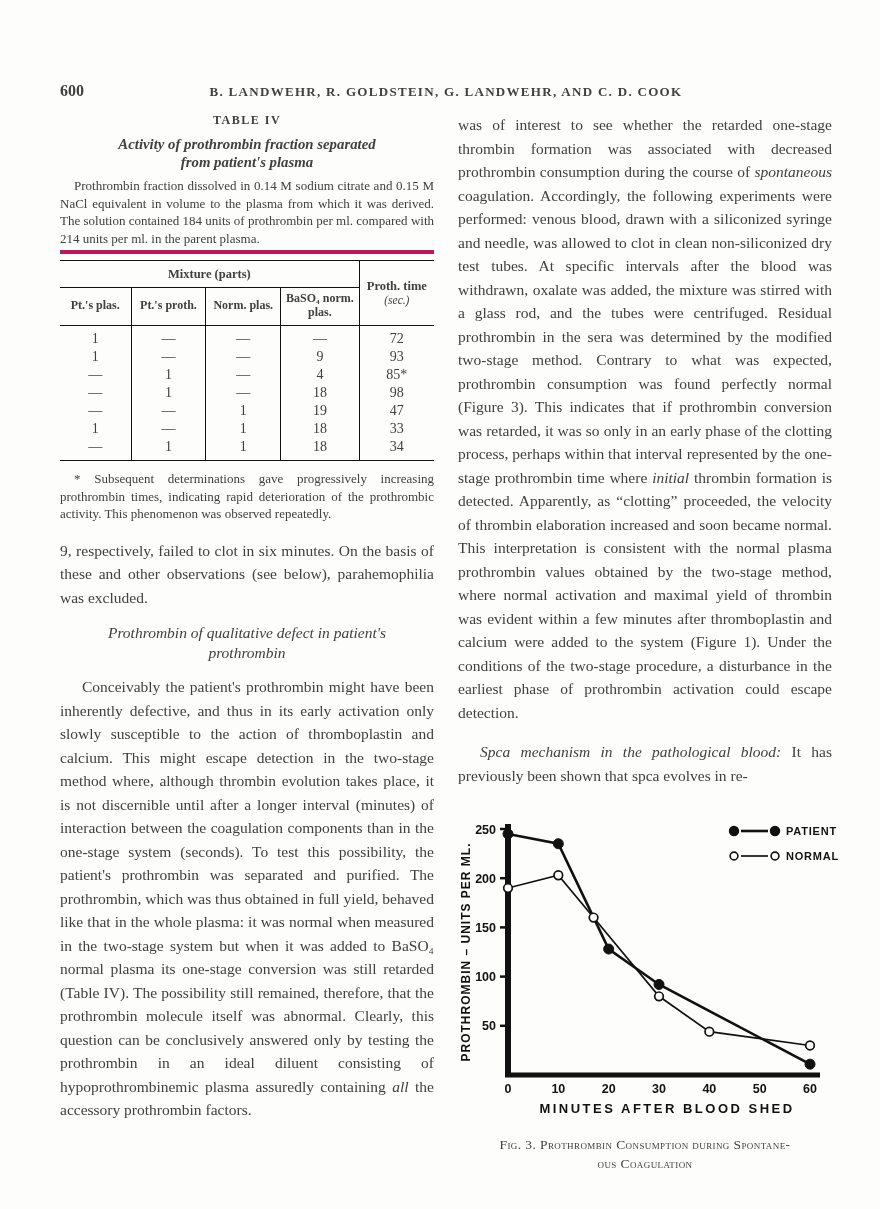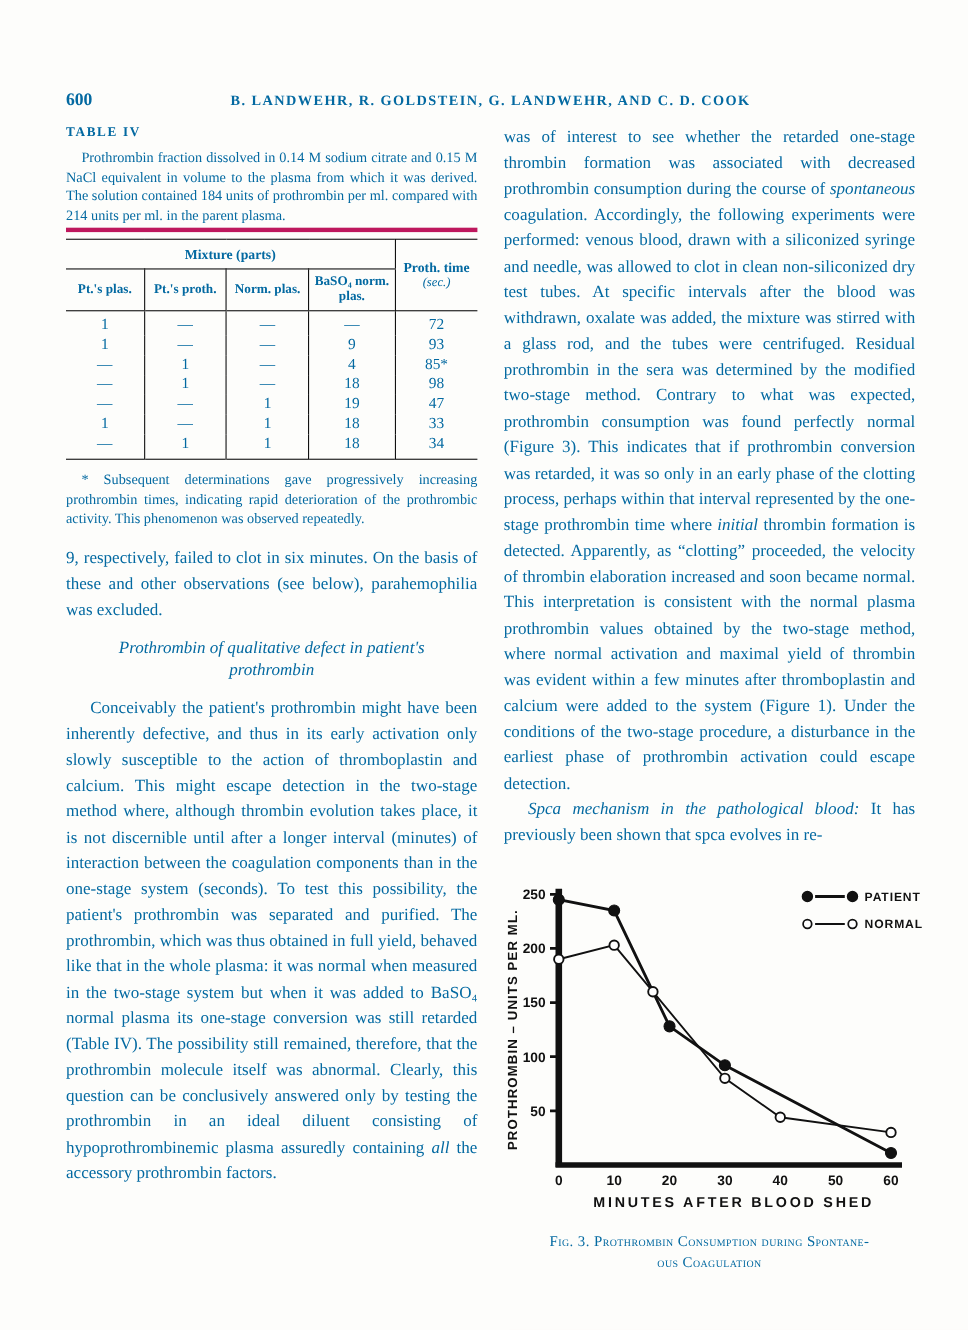--- a/index.html
+++ b/index.html
@@ -1,47 +1,47 @@
 <!DOCTYPE html>
 <html><head>
 <meta charset="utf-8">
 <style>
   html,body{margin:0;padding:0;}
   body{width:880px;height:1209px;background:#f7f6f3;overflow:hidden;}
-  .page{position:relative;width:880px;height:1209px;background:#fdfdfb;color:#0369a1;
+  .page{position:relative;width:880px;height:1209px;background:#fdfdfb;color:#404040;
         font-family:"Liberation Serif","DejaVu Serif",serif;}
   
   .runhead{position:absolute;top:82px;left:60px;width:772px;display:flex;align-items:baseline;}
   .pageno{font-weight:bold;font-size:16px;width:70px;}
   .authors{flex:1;text-align:center;font-weight:bold;font-size:13px;letter-spacing:1.3px;}
   
   .cols{position:absolute;top:113px;left:60px;width:772px;display:flex;gap:24px;}
   .col{width:374px;}
   
-  .tbl-label{font-size:12px;font-weight:bold;letter-spacing:1.5px;}
+  .tbl-label{text-align:center;font-size:12px;font-weight:bold;letter-spacing:1.5px;}
   .tbl-title{text-align:center;font-style:italic;font-size:14.8px;line-height:18px;margin-top:7px;font-weight:bold;}
   .tbl-note{font-size:13px;line-height:17.5px;text-align:justify;margin-top:6px;text-indent:14px;}
   .tbl-outer{border-top:4px solid #be185d;margin-top:3px;padding-top:6px;}
   table{width:100%;border-collapse:collapse;border-top:1px solid #111;border-bottom:1.5px solid #111;}
   th,td{font-family:"Liberation Serif","DejaVu Serif",serif;}
   th.group{font-size:12.5px;font-weight:bold;padding:6px 2px 5px;}
   th.sub{font-size:12px;font-weight:bold;padding:4px 2px 6px;vertical-align:middle;line-height:13.5px;}
   th.proth{font-size:12.5px;font-weight:bold;vertical-align:middle;line-height:14px;padding:2px;}
   th.proth .unit{font-style:italic;font-weight:normal;font-size:11.5px;}
   .bline{border-bottom:1px solid #111;}
   .v{border-left:1px solid #111;}
   .pv{border-left:1.5px solid #111;}
   thead tr:last-child th,th.proth{border-bottom:1.5px solid #111;}
   tbody td{font-size:14px;text-align:center;line-height:18px;padding:0 2px;}
   tbody tr:first-child td{padding-top:4px;}
   tbody tr:last-child td{padding-bottom:4px;}
   .footnote{font-size:13px;line-height:17.5px;text-align:justify;margin-top:9px;text-indent:14px;}
   
   .para{font-size:15.5px;line-height:23.5px;text-align:justify;margin:0;}
-  .para + .para{margin-top:0;}
+  .para + .para{margin-top:16px;}
   .gap-top{margin-top:16px;}
   .indent{text-indent:22px;}
   .it{font-style:italic;}
   .sect-head{font-style:italic;font-size:15.5px;line-height:20px;text-align:center;margin:14px 0 12px;}
   
   .figure{margin-top:22px;}
   svg{display:block;}
   .tick{font-family:"Liberation Sans","DejaVu Sans",sans-serif;font-size:12.5px;font-weight:bold;fill:#111;}
   .axis-label{font-family:"Liberation Sans","DejaVu Sans",sans-serif;font-size:13px;font-weight:bold;letter-spacing:2.5px;fill:#111;}
   .axis-label-y{font-family:"Liberation Sans","DejaVu Sans",sans-serif;font-size:12px;font-weight:bold;letter-spacing:1px;fill:#111;}
@@ -56,20 +56,24 @@
   <div class="runhead">
     <div class="pageno">600</div>
     <div class="authors">B. LANDWEHR, R. GOLDSTEIN, G. LANDWEHR, AND C. D. COOK</div>
     <div style="width:70px;"></div>
   </div>
 
   <div class="cols">
 
     <div class="col">
       <div class="tbl-label">TABLE IV</div>
+      <div class="tbl-title">
+        <div>Activity of prothrombin fraction separated</div>
+        <div>from patient's plasma</div>
+      </div>
       <div class="tbl-note">Prothrombin fraction dissolved in 0.14 M sodium citrate and 0.15 M NaCl equivalent in volume to the plasma from which it was derived.  The solution contained 184 units of prothrombin per ml. compared with 214 units per ml. in the parent plasma.</div>
 
       <div class="tbl-outer">
         <table>
           <colgroup>
               <col style="width:19%">
               <col style="width:20%">
               <col style="width:20%">
               <col style="width:21%">
               <col style="width:20%">

